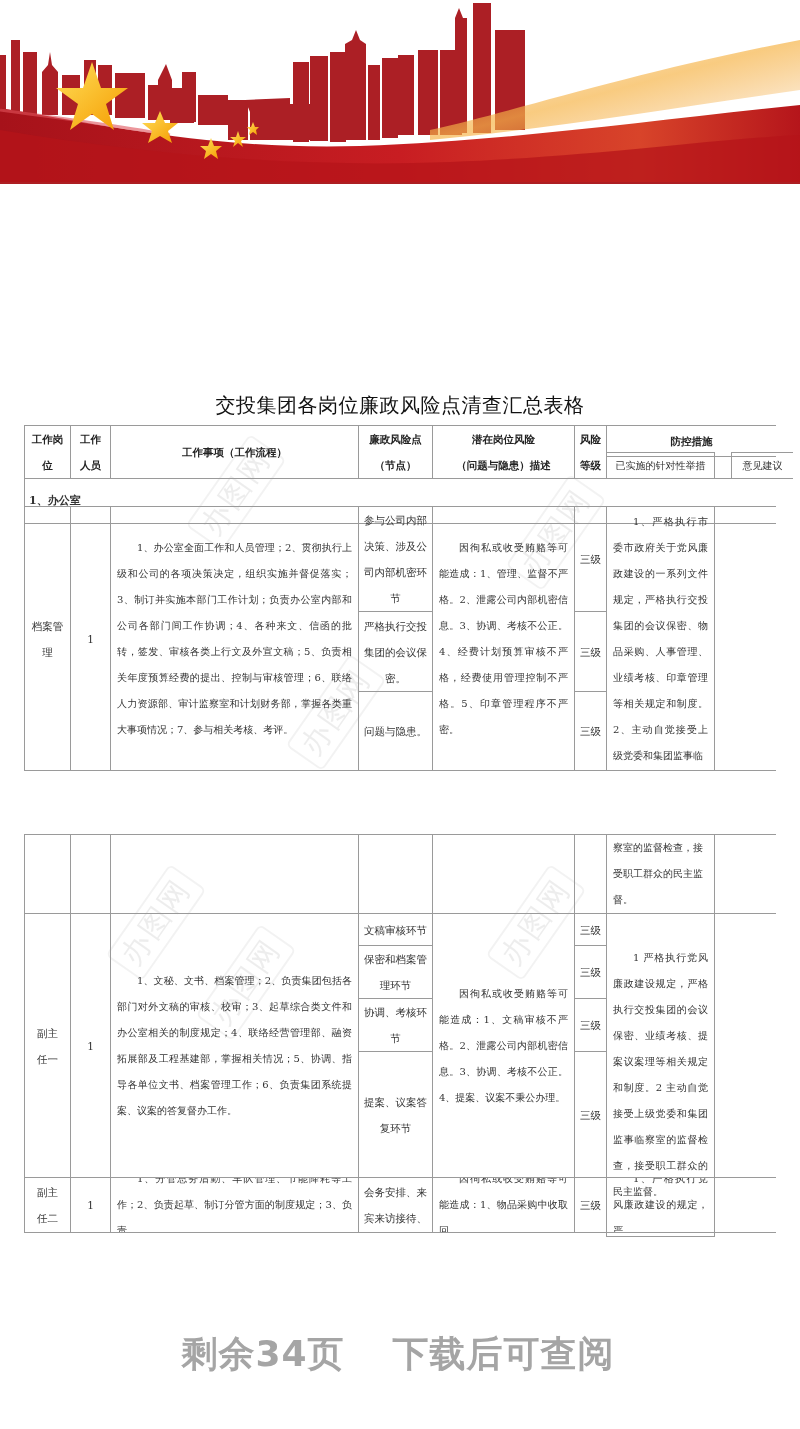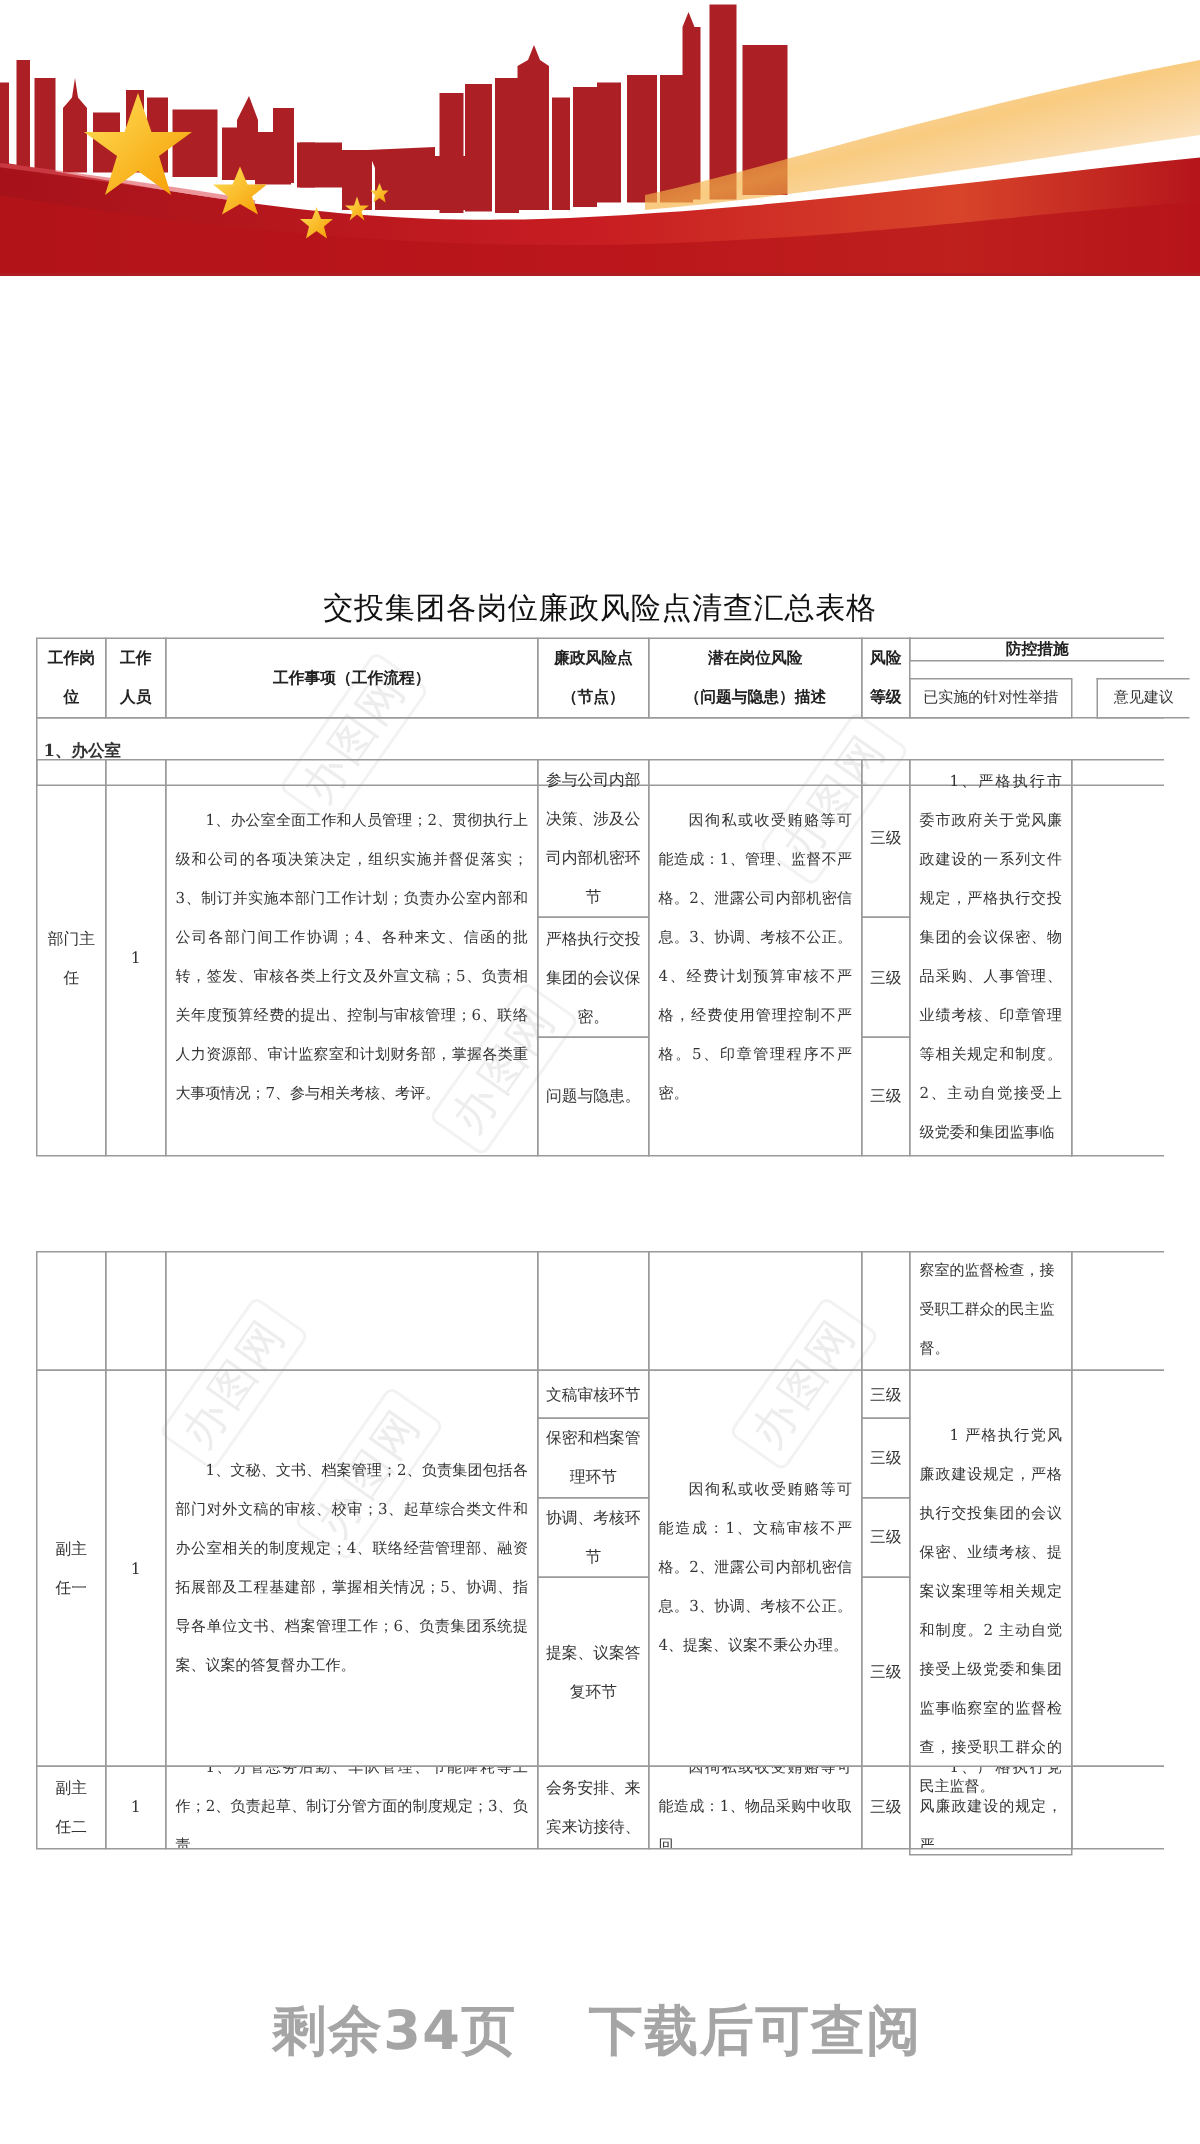--- a/index.html
+++ b/index.html
@@ -129,27 +129,27 @@
   <div class="cell hdr" style="left:86px;top:425px;width:249px;height:54px;">工作事项（工作流程）</div>
   <div class="cell hdr" style="left:334px;top:425px;width:75px;height:54px;">
     <span class="txt"><span>廉政风险点</span><br><span>（节点）</span></span>
   </div>
   <div class="cell hdr" style="left:408px;top:425px;width:143px;height:54px;">
     <span class="txt"><span>潜在岗位风险</span><br><span>（问题与隐患）描述</span></span>
   </div>
   <div class="cell hdr" style="left:550px;top:425px;width:33px;height:54px;">
     <span class="txt"><span>风险</span><br><span>等级</span></span>
   </div>
-  <div class="cell hdr nobr-right" style="left:582px;top:425px;width:170px;height:16px;">防控措施</div>
+  <div class="cell hdr nobr-right" style="left:582px;top:425px;width:170px;height:32px;">防控措施</div>
   <div class="cell" style="left:582px;top:452px;width:109px;height:27px;font-size:10px;">已实施的针对性举措</div>
   <div class="cell nobr-right" style="left:707px;top:452px;width:62px;height:27px;font-size:10px;">意见建议</div>
 
   <div class="cell left section nobr-right" style="left:0;top:478px;width:752px;height:46px;padding-left:4px;">1、办公室</div>
 
-  <div class="cell" style="left:0;top:506px;width:47px;height:265px;">部门主任</div>
+  <div class="cell" style="left:0;top:506px;width:47px;height:265px;">档案管理</div>
   <div class="cell" style="left:46px;top:506px;width:41px;height:265px;">1</div>
   <div class="cell justify" style="left:86px;top:506px;width:249px;height:265px;font-size:10px;">
     <span class="txt">1、办公室全面工作和人员管理；2、贯彻执行上级和公司的各项决策决定，组织实施并督促落实；3、制订并实施本部门工作计划；负责办公室内部和公司各部门间工作协调；4、各种来文、信函的批转，签发、审核各类上行文及外宣文稿；5、负责相关年度预算经费的提出、控制与审核管理；6、联络人力资源部、审计监察室和计划财务部，掌握各类重大事项情况；7、参与相关考核、考评。</span>
   </div>
   <div class="cell" style="left:334px;top:506px;width:75px;height:106px;">参与公司内部决策、涉及公司内部机密环节</div>
   <div class="cell" style="left:334px;top:611px;width:75px;height:81px;">严格执行交投集团的会议保密。</div>
   <div class="cell" style="left:334px;top:691px;width:75px;height:80px;">问题与隐患。</div>
   <div class="cell justify" style="left:408px;top:506px;width:143px;height:265px;font-size:10px;">
     <span class="txt">因徇私或收受贿赂等可能造成：1、管理、监督不严格。2、泄露公司内部机密信息。3、协调、考核不公正。4、经费计划预算审核不严格，经费使用管理控制不严格。5、印章管理程序不严密。</span>
   </div>

